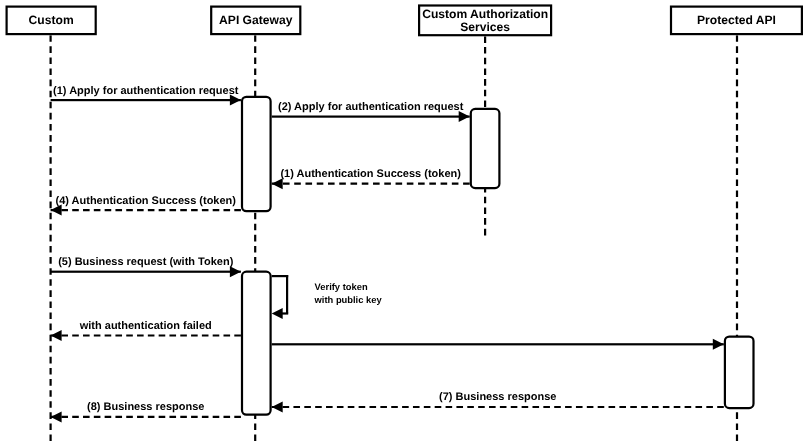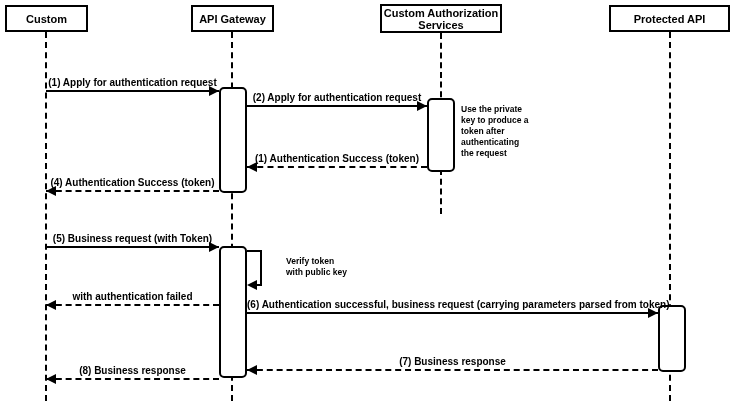--- a/index.html
+++ b/index.html
@@ -40,27 +40,20 @@
   <div class="lifeline" style="left:45px;  top:32px; height:369px"></div>
   <div class="lifeline" style="left:231px; top:32px; height:369px"></div>
   <div class="lifeline" style="left:440px; top:33px; height:181px"></div>
   <div class="lifeline" style="left:669px; top:32px; height:369px"></div>
 
   <div class="activation" style="left:219px; top:87px;  height:106px"></div>
   <div class="activation" style="left:427px; top:98px;  height:74px"></div>
   <div class="activation" style="left:219px; top:246px; height:132px"></div>
   <div class="activation" style="left:658px; top:305px; height:67px"></div>
 
-  <div class="note" style="left:461px; top:104px;">
-    <span>Use the private</span>
-    <span>key to produce a</span>
-    <span>token after</span>
-    <span>authenticating</span>
-    <span>the request</span>
-  </div>
 
   <div class="msg-label" style="left:46px; width:173px; top:77px">(1) Apply for authentication request</div>
   <div class="msg-line solid" style="left:46px; width:173px; top:90px"></div>
   <div class="arrow right" style="left:209px; top:86px"></div>
 
   <div class="msg-label" style="left:247px; width:180px; top:92px">(2) Apply for authentication request</div>
   <div class="msg-line solid" style="left:247px; width:180px; top:105px"></div>
   <div class="arrow right" style="left:417px; top:101px"></div>
 
   <div class="msg-label" style="left:247px; width:180px; top:153px">(1) Authentication Success (token)</div>
@@ -81,21 +74,20 @@
   <div class="arrow left" style="left:247px; top:280px"></div>
   <div class="self-label" style="left:270px; top:256px">
     <span>Verify token</span>
     <span>with public key</span>
   </div>
 
   <div class="msg-label" style="left:46px; width:173px; top:291px">with authentication failed</div>
   <div class="msg-line dashed" style="left:46px; width:173px; top:304px"></div>
   <div class="arrow left" style="left:46px; top:300px"></div>
 
-  <div class="msg-label" style="left:247px; width:411px; top:299px">(6) Authentication successful, business request (carrying parameters parsed from token)</div>
   <div class="msg-line solid" style="left:247px; width:411px; top:312px"></div>
   <div class="arrow right" style="left:648px; top:308px"></div>
 
   <div class="msg-label" style="left:247px; width:411px; top:356px">(7) Business response</div>
   <div class="msg-line dashed" style="left:247px; width:411px; top:369px"></div>
   <div class="arrow left" style="left:247px; top:365px"></div>
 
   <div class="msg-label" style="left:46px; width:173px; top:365px">(8) Business response</div>
   <div class="msg-line dashed" style="left:46px; width:173px; top:378px"></div>
   <div class="arrow left" style="left:46px; top:374px"></div>

